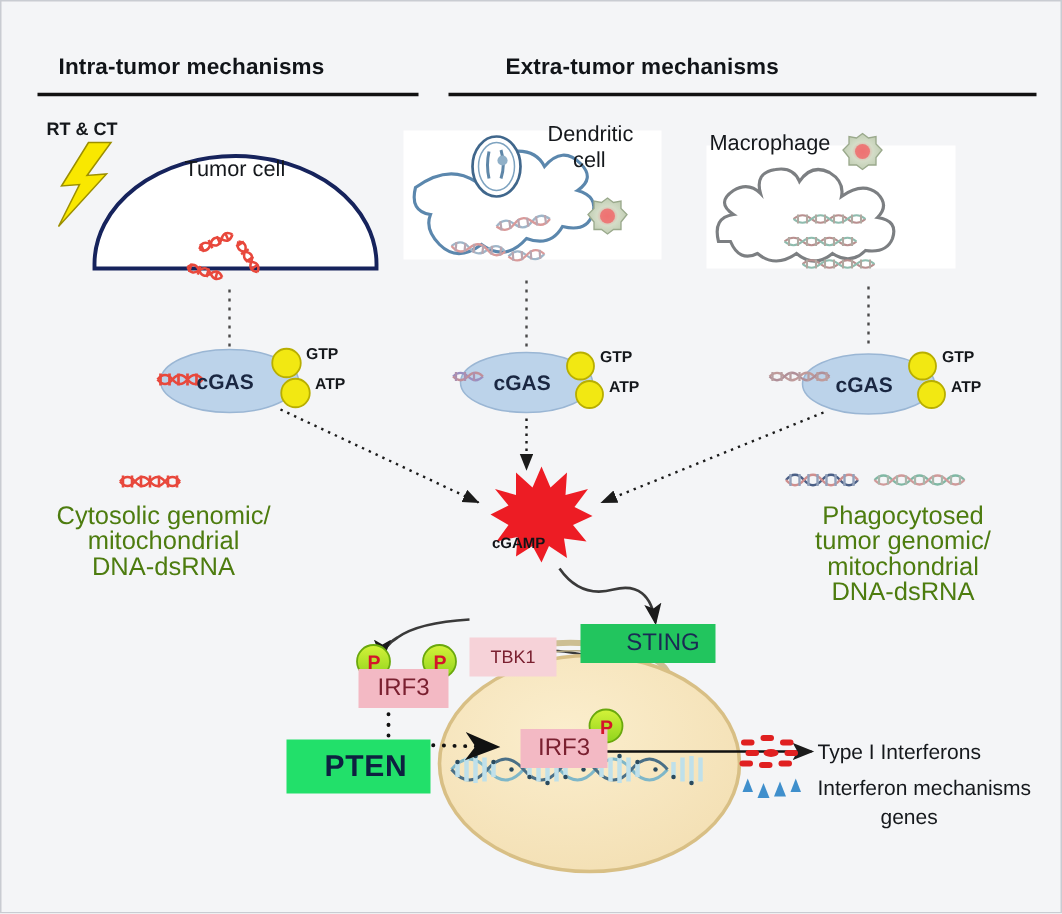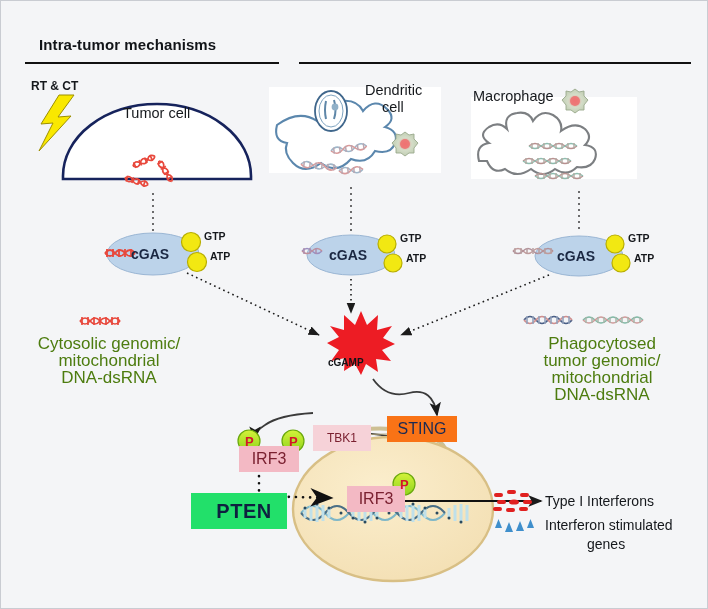--- a/index.html
+++ b/index.html
@@ -43,21 +43,21 @@
     text-align:center;
     line-height:17px;
   }
   .protein{
     position:absolute;
     display:flex;align-items:center;justify-content:center;
     font-size:15px;
     white-space:nowrap;
   }
   .pink-box{background:#f3b9c4;color:#7a2030;font-weight:normal;}
-  .sting-box{background:#f97316;color:#1a2a54;}
+  .sting-box{background:#22c55e;color:#1a2a54;padding-left:20px;}
   .pten-box{background:#22e06a;color:#0e2040;font-weight:bold;font-size:20px;letter-spacing:.5px;padding-left:10px;}
   .cgas-label{
     position:absolute;
     font-size:14px;font-weight:bold;color:#1a2742;
     white-space:nowrap;
     text-align:right;
   }
   .cgamp-label{
     position:absolute;
     font-size:10px;font-weight:bold;color:#111418;white-space:nowrap;
@@ -343,20 +343,21 @@
     </g>
     <g fill="#3f8fcc">
       <polygon points="494,527 501,527 497.5,518"></polygon>
       <polygon points="504,531 512,531 508,521"></polygon>
       <polygon points="515,530 523,530 519,520"></polygon>
       <polygon points="526,527 533,527 529.5,518"></polygon>
     </g>
   </svg>
 
   <div class="hdr" style="left:38px;top:35px;">Intra-tumor mechanisms</div>
+  <div class="hdr" style="left:336px;top:35px;">Extra-tumor mechanisms</div>
 
   <div class="small-lab" style="left:30px;top:78px;font-size:12px;">RT &amp; CT</div>
   <div class="plain" style="left:122px;top:104px;">Tumor cell</div>
 
   <div class="plain" style="left:364px;top:81px;">Dendritic</div>
   <div class="plain" style="left:381px;top:98px;">cell</div>
 
   <div class="plain" style="left:472px;top:87px;">Macrophage</div>
 
   <div class="cgas-label" style="left:130px;top:245px;">cGAS</div>
@@ -414,16 +415,16 @@
 
   <div class="protein pink-box" style="left:346px;top:485px;width:58px;height:26px;font-size:16px;">IRF3</div>
 
   <div class="protein pten-box" style="left:190px;top:492px;width:86px;height:36px;">PTEN</div>
 
   <div class="small-lab" style="left:244px;top:433px;font-size:13px;color:#d4152a;">P</div>
   <div class="small-lab" style="left:288px;top:433px;font-size:13px;color:#d4152a;">P</div>
   <div class="small-lab" style="left:399px;top:476px;font-size:13px;color:#d4152a;">P</div>
 
   <div class="legend-txt" style="left:544px;top:491px;">Type I Interferons</div>
-  <div class="legend-txt" style="left:544px;top:515px;">Interferon stimulated</div>
+  <div class="legend-txt" style="left:544px;top:515px;">Interferon mechanisms</div>
   <div class="legend-txt" style="left:586px;top:534px;">genes</div>
 
 </div>
 
 </body></html>

